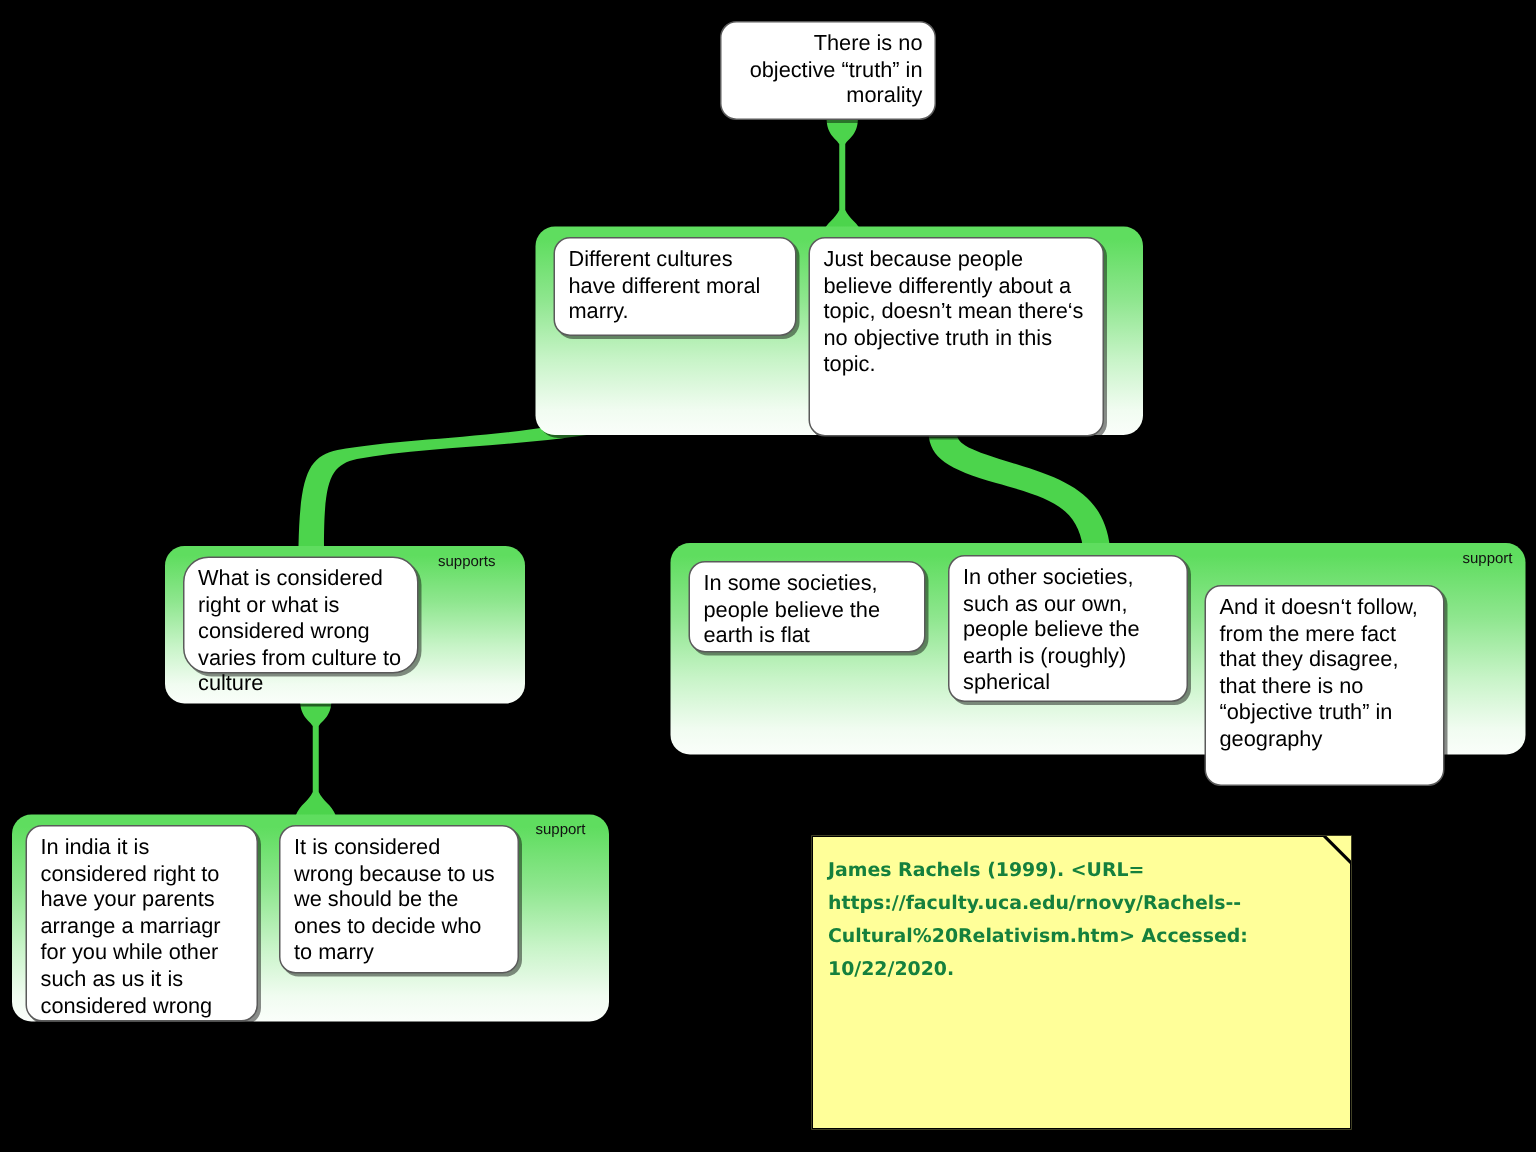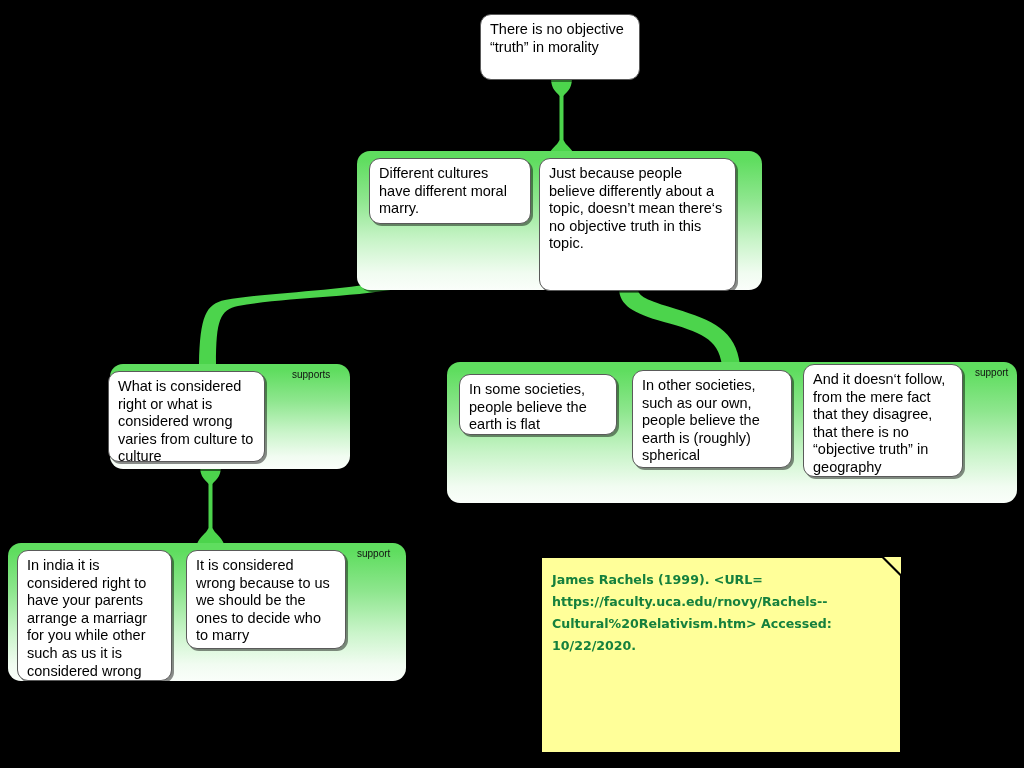--- a/index.html
+++ b/index.html
@@ -62,22 +62,23 @@
     line-height: 17.6px;
     color: #000;
     font-family: "Liberation Sans", sans-serif;
     box-shadow: 2px 2px 0 rgba(0,0,0,0.45);
   }
 
   
   #claim-root {
     left: 480px;
     top: 14px;
-    width: 160px;
+    width: 144px;
     height: 66px;
+    text-align: right;
   }
 
   
   #sticky-note {
     position: absolute;
     z-index: 4;
     left: 541px;
     top: 557px;
     width: 360px;
     height: 196px;
@@ -164,28 +165,28 @@
 
   <div class="group" id="group-level2" style="left:357px; top:151px; width:405px; height:139px;">
     
   </div>
   <div class="claim" style="left:369px; top:158px; width:162px; height:66px;">Different cultures have different moral marry.</div>
   <div class="claim" style="left:539px; top:158px; width:197px; height:133px;">Just because people believe differently about a topic, doesn’t mean there‘s no objective truth in this topic.</div>
 
   <div class="group" id="group-left-supports" style="left:110px; top:364px; width:240px; height:105px;">
     <span class="group-label" style="left:182px;">supports</span>
   </div>
-  <div class="claim" style="left:108px; top:371px; width:157px; height:91px;">What is considered right or what is considered wrong varies from culture to culture</div>
+  <div class="claim" style="left:122px; top:371px; width:157px; height:78px;border-radius:17px;">What is considered right or what is considered wrong varies from culture to culture</div>
 
   <div class="group" id="group-right-support" style="left:447px; top:362px; width:570px; height:141px;">
     <span class="group-label" style="left:528px;">support</span>
   </div>
   <div class="claim" style="left:459px; top:374px; width:158px; height:61px;">In some societies, people believe the earth is flat</div>
   <div class="claim" style="left:632px; top:370px; width:160px; height:98px;">In other societies, such as our own, people believe the earth is (roughly) spherical</div>
-  <div class="claim" style="left:803px; top:364px; width:160px; height:113px;">And it doesn‘t follow, from the mere fact that they disagree, that there is no “objective truth” in geography</div>
+  <div class="claim" style="left:803px; top:390px; width:160px; height:134px;">And it doesn‘t follow, from the mere fact that they disagree, that there is no “objective truth” in geography</div>
 
   <div class="group" id="group-bottom-support" style="left:8px; top:543px; width:398px; height:138px;">
     <span class="group-label" style="left:349px;">support</span>
   </div>
   <div class="claim" style="left:186px; top:550px; width:160px; height:99px;">It is considered wrong because to us we should be the ones to decide who to marry</div>
   <div class="claim" style="left:17px; top:550px; width:155px; height:131px;">In india it is considered right to have your parents arrange a marriagr for you while other such as us it is considered wrong</div>
 
   <div id="sticky-note">
     <div id="sticky-fold">
       <div id="sticky-fold-inner"></div>

